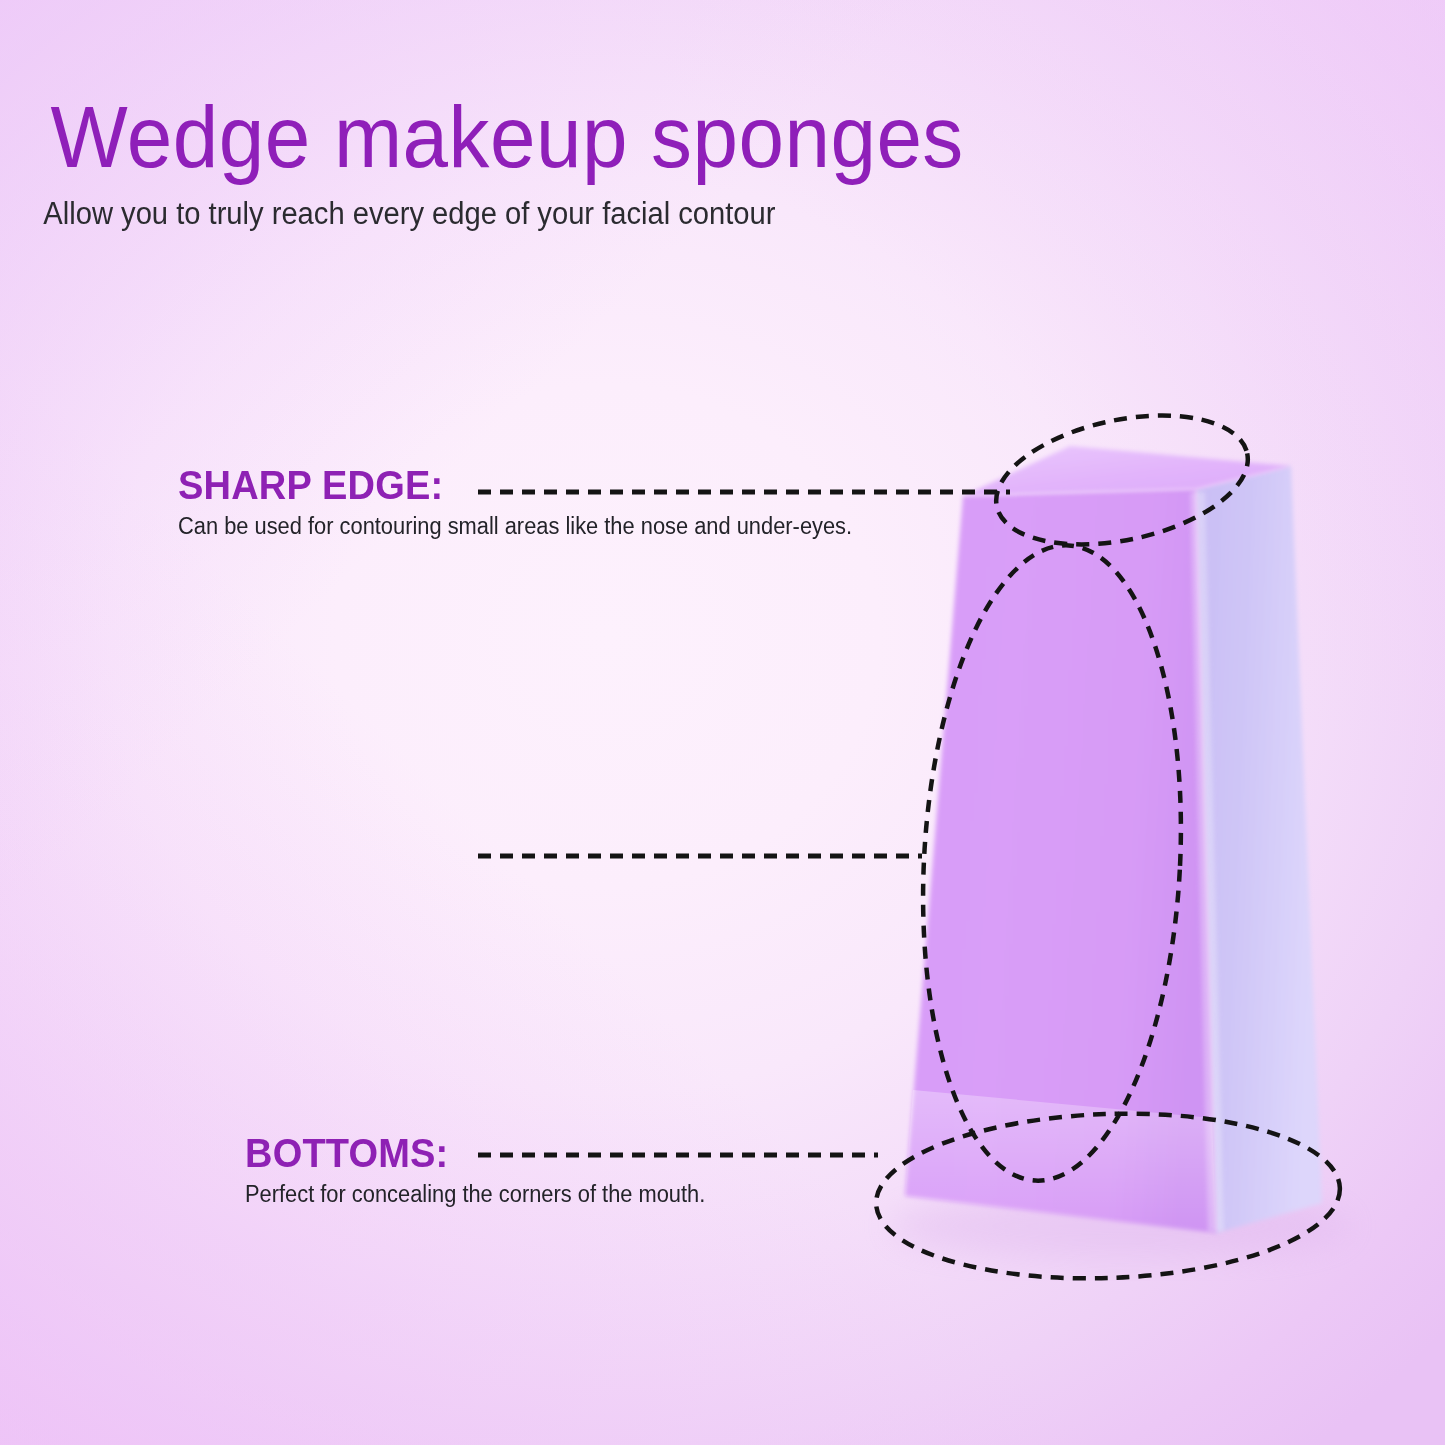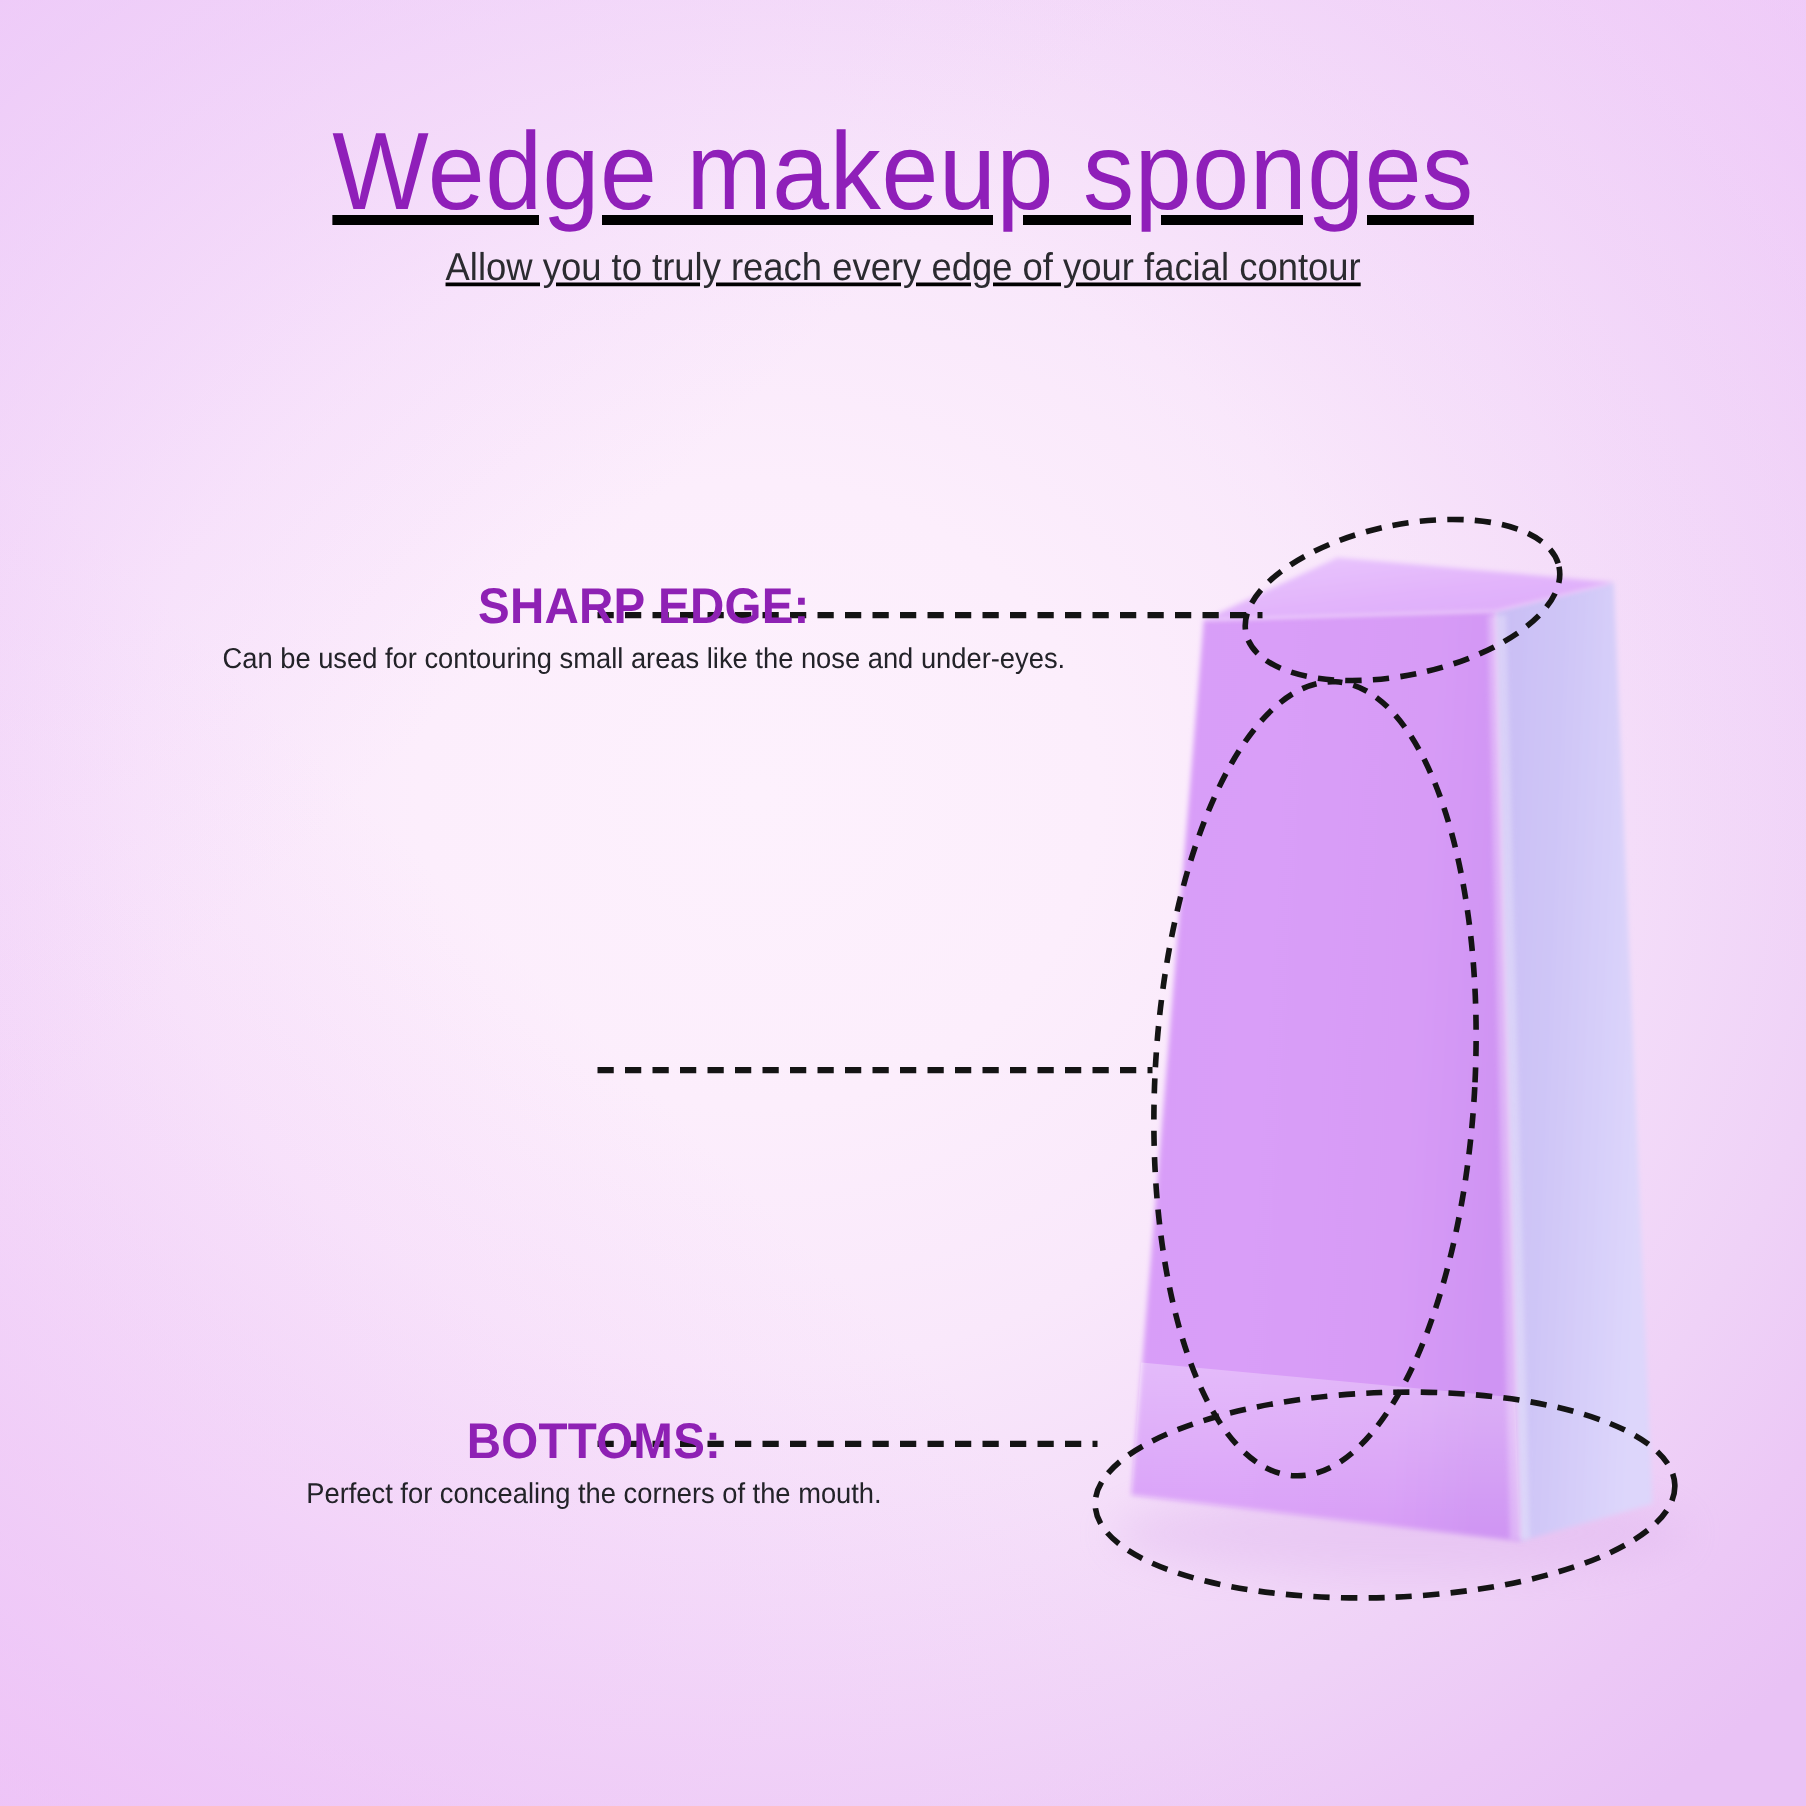--- a/index.html
+++ b/index.html
@@ -33,22 +33,20 @@
       linear-gradient(225deg, rgba(246,214,252,0.40) 0%, rgba(255,255,255,0) 30%);
     pointer-events: none;
   }
 
   
   #header {
     position: absolute;
     left: 0;
     top: 0;
     width: 1445px;
-    text-align: center;
-    text-decoration: underline;
   }
   #title {
     margin: 0;
     padding-top: 92px;
     font-size: 88px;
     line-height: 1.02;
     font-weight: 400;
     letter-spacing: 0.5px;
     color: #8f1fb9;
     font-family: "Liberation Sans Narrow", "Liberation Sans", sans-serif;
@@ -69,21 +67,20 @@
     position: absolute;
     left: 0;
     top: 0;
     width: 1445px;
     height: 1445px;
   }
 
   
   .callout {
     position: absolute;
-    text-align: center;
   }
   .callout-heading {
     margin: 0;
     font-size: 40px;
     font-weight: 700;
     letter-spacing: 0.2px;
     color: #8e21b4;
     font-family: "Liberation Sans Narrow", "Liberation Sans", sans-serif;
     white-space: nowrap;
     line-height: 1;

